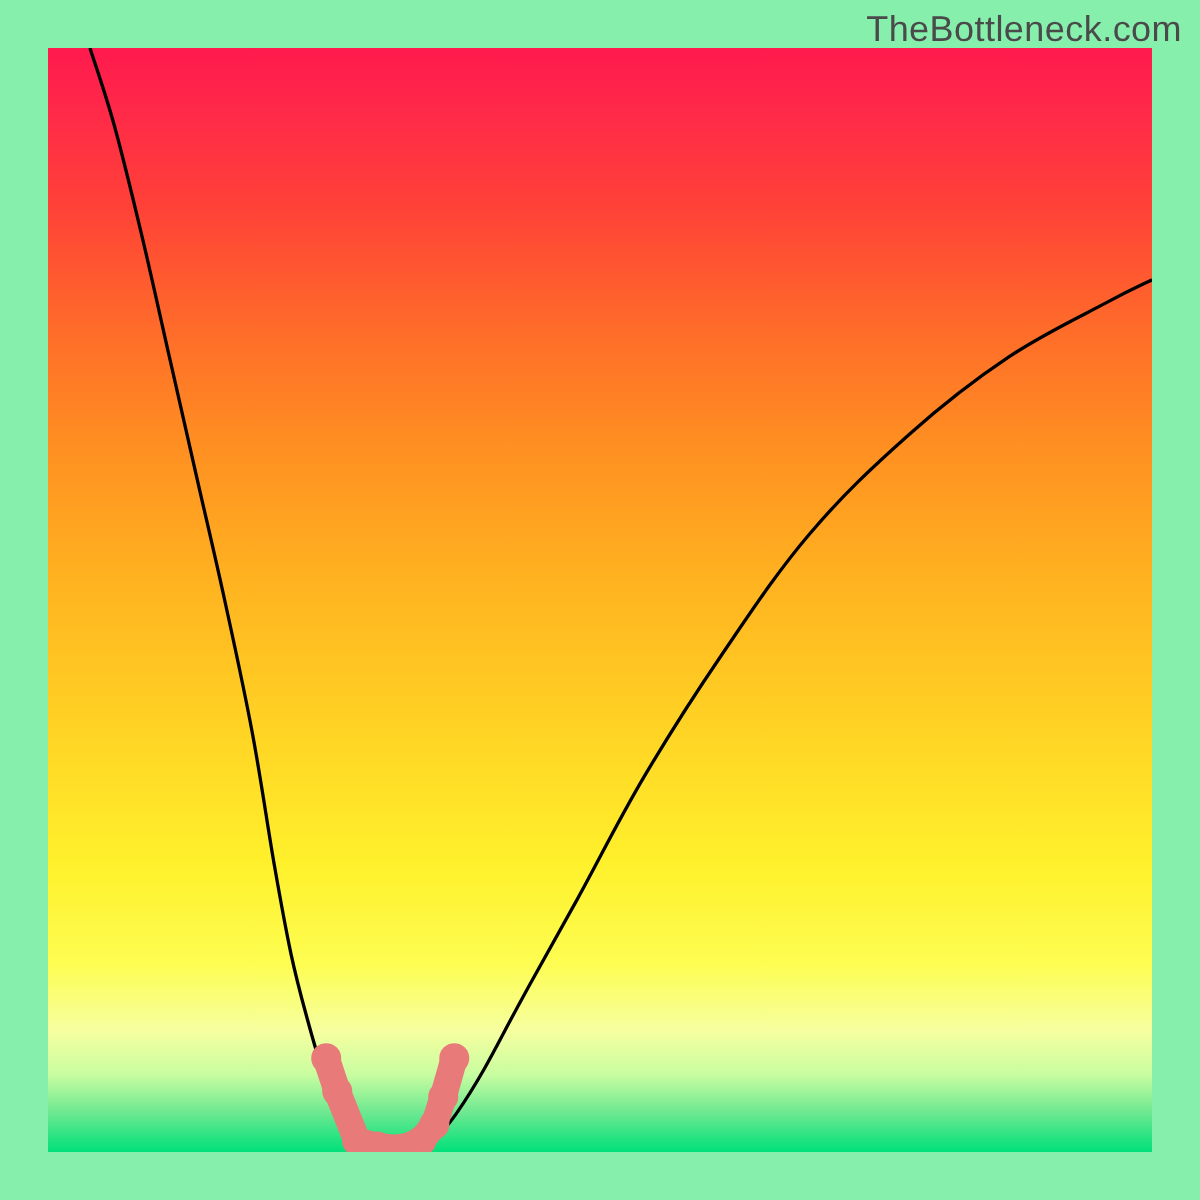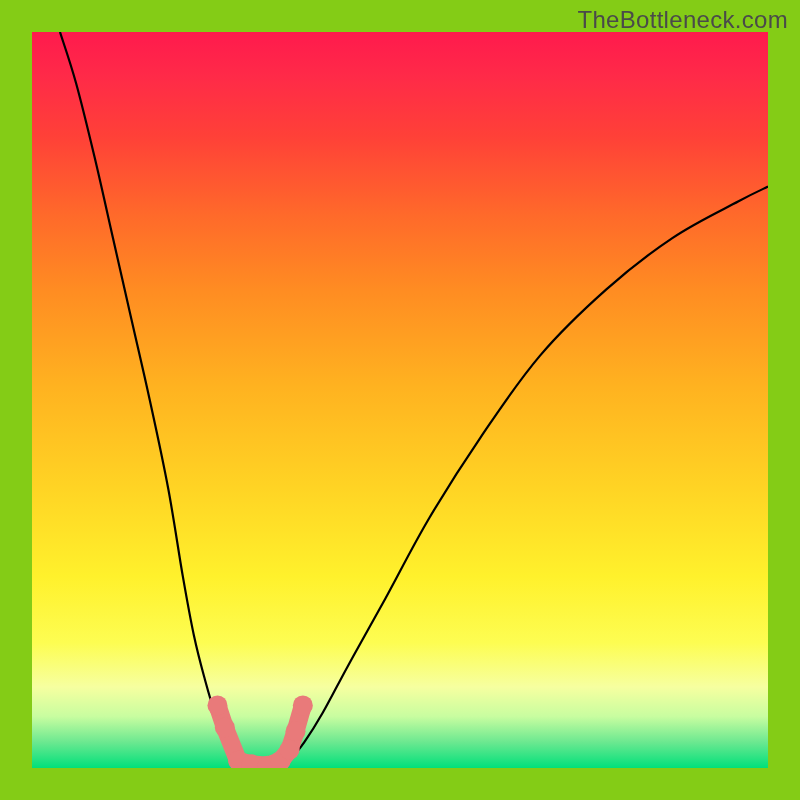--- a/index.html
+++ b/index.html
@@ -1,21 +1,21 @@
 <!DOCTYPE html>
 <html><head>
 <meta charset="utf-8">
 <style>
   * { margin: 0; padding: 0; box-sizing: border-box; }
   html, body { width: 800px; height: 800px; overflow: hidden; background: #000; font-family: Arial, Helvetica, sans-serif; }
   .stage {
     position: relative;
     width: 800px;
     height: 800px;
-    background: #84cc16;
+    background: #86efac;
     text-decoration: underline;
   }
   .plot {
     position: absolute;
     left: 32px;
     top: 32px;
     width: 736px;
     height: 736px;
     background: linear-gradient(to bottom,
       #ff1a4d 0%,

